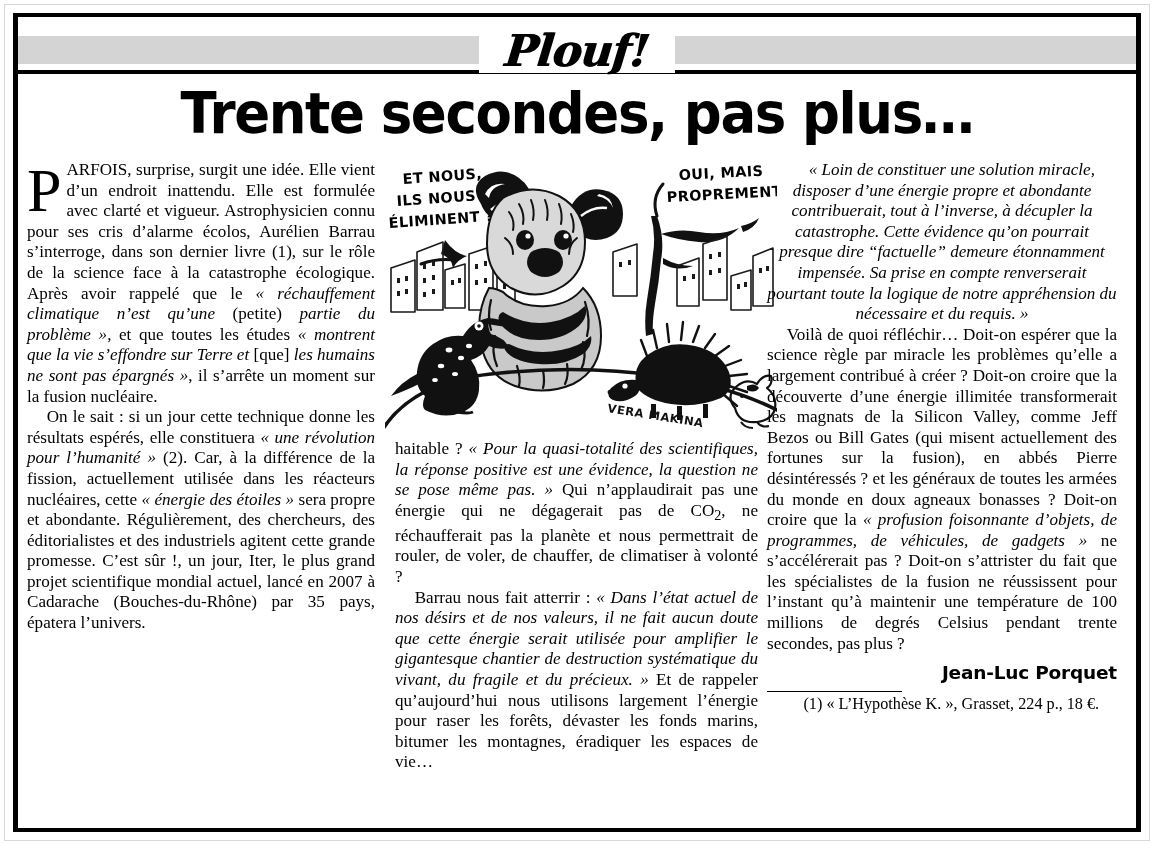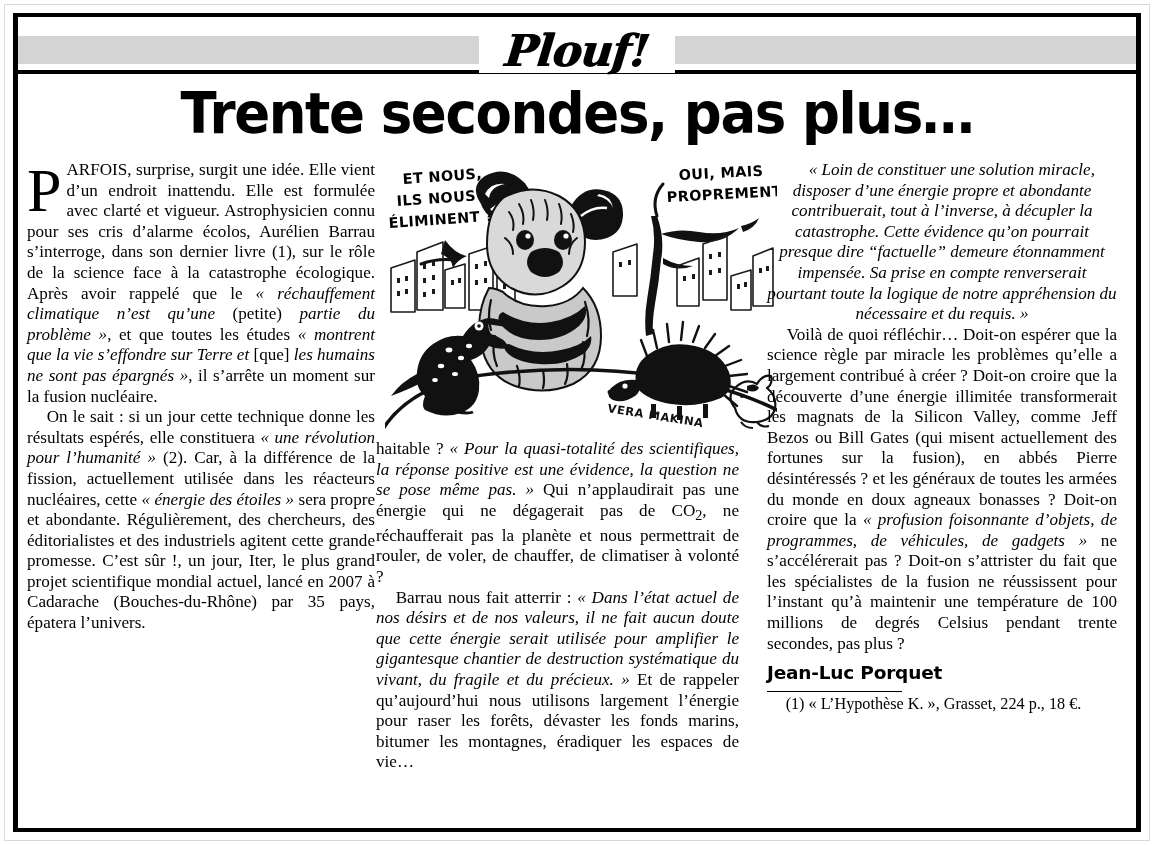--- a/index.html
+++ b/index.html
@@ -112,21 +112,21 @@
   .col {
     position: absolute;
     top: 0;
     font-size: 17.1px;
     line-height: 20.6px;
     text-align: justify;
     text-justify: inter-word;
     hyphens: manual;
   }
   .col-1 { left: 0px;   width: 348px; }
-  .col-2 { left: 349px; width: 363px; }
+  .col-2 { left: 368px; width: 363px; }
   .col-3 { left: 740px; width: 350px; }
 
   .col p {
     margin: 0;
     text-indent: 1.15em;
   }
   .col p.noindent { text-indent: 0; }
 
   
   .dropcap {
@@ -152,33 +152,34 @@
     margin: 0;
     text-indent: 1.1em;
     font-size: 17.1px;
     line-height: 20.6px;
   }
 
   .byline {
     font-family: "DejaVu Sans", sans-serif;
     font-weight: 700;
     font-size: 18.5px;
+    text-align: right;
     margin-top: 9px;
     letter-spacing: -0.2px;
   }
   .notes-rule {
     width: 135px;
     height: 1.5px;
     background: #000;
     margin: 7px 0 3px 0;
   }
   .note {
     font-size: 16.2px;
     line-height: 19.4px;
-    text-align: left;
+    text-align: center;
     text-indent: 0;
     margin: 0;
   }
 
   
   .illus {
     position: absolute;
     left: 358px;
     top: 0px;
     width: 392px;

